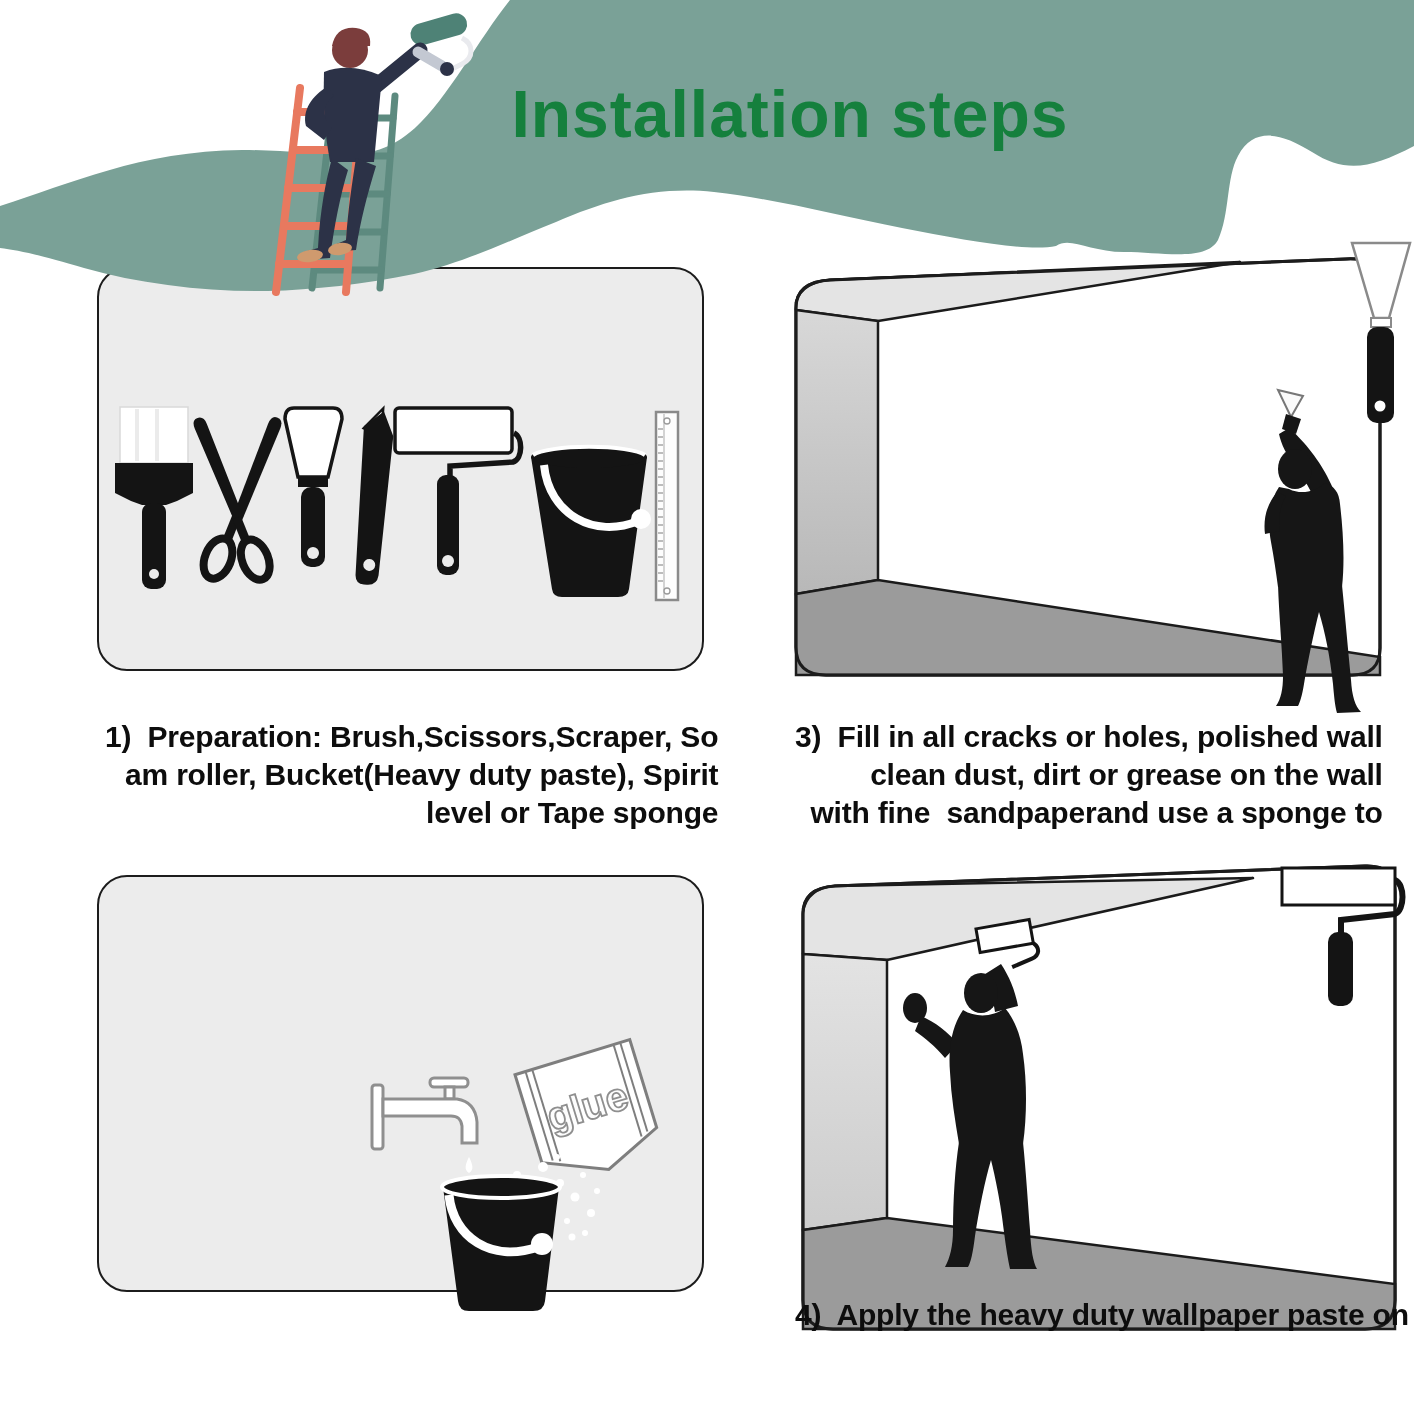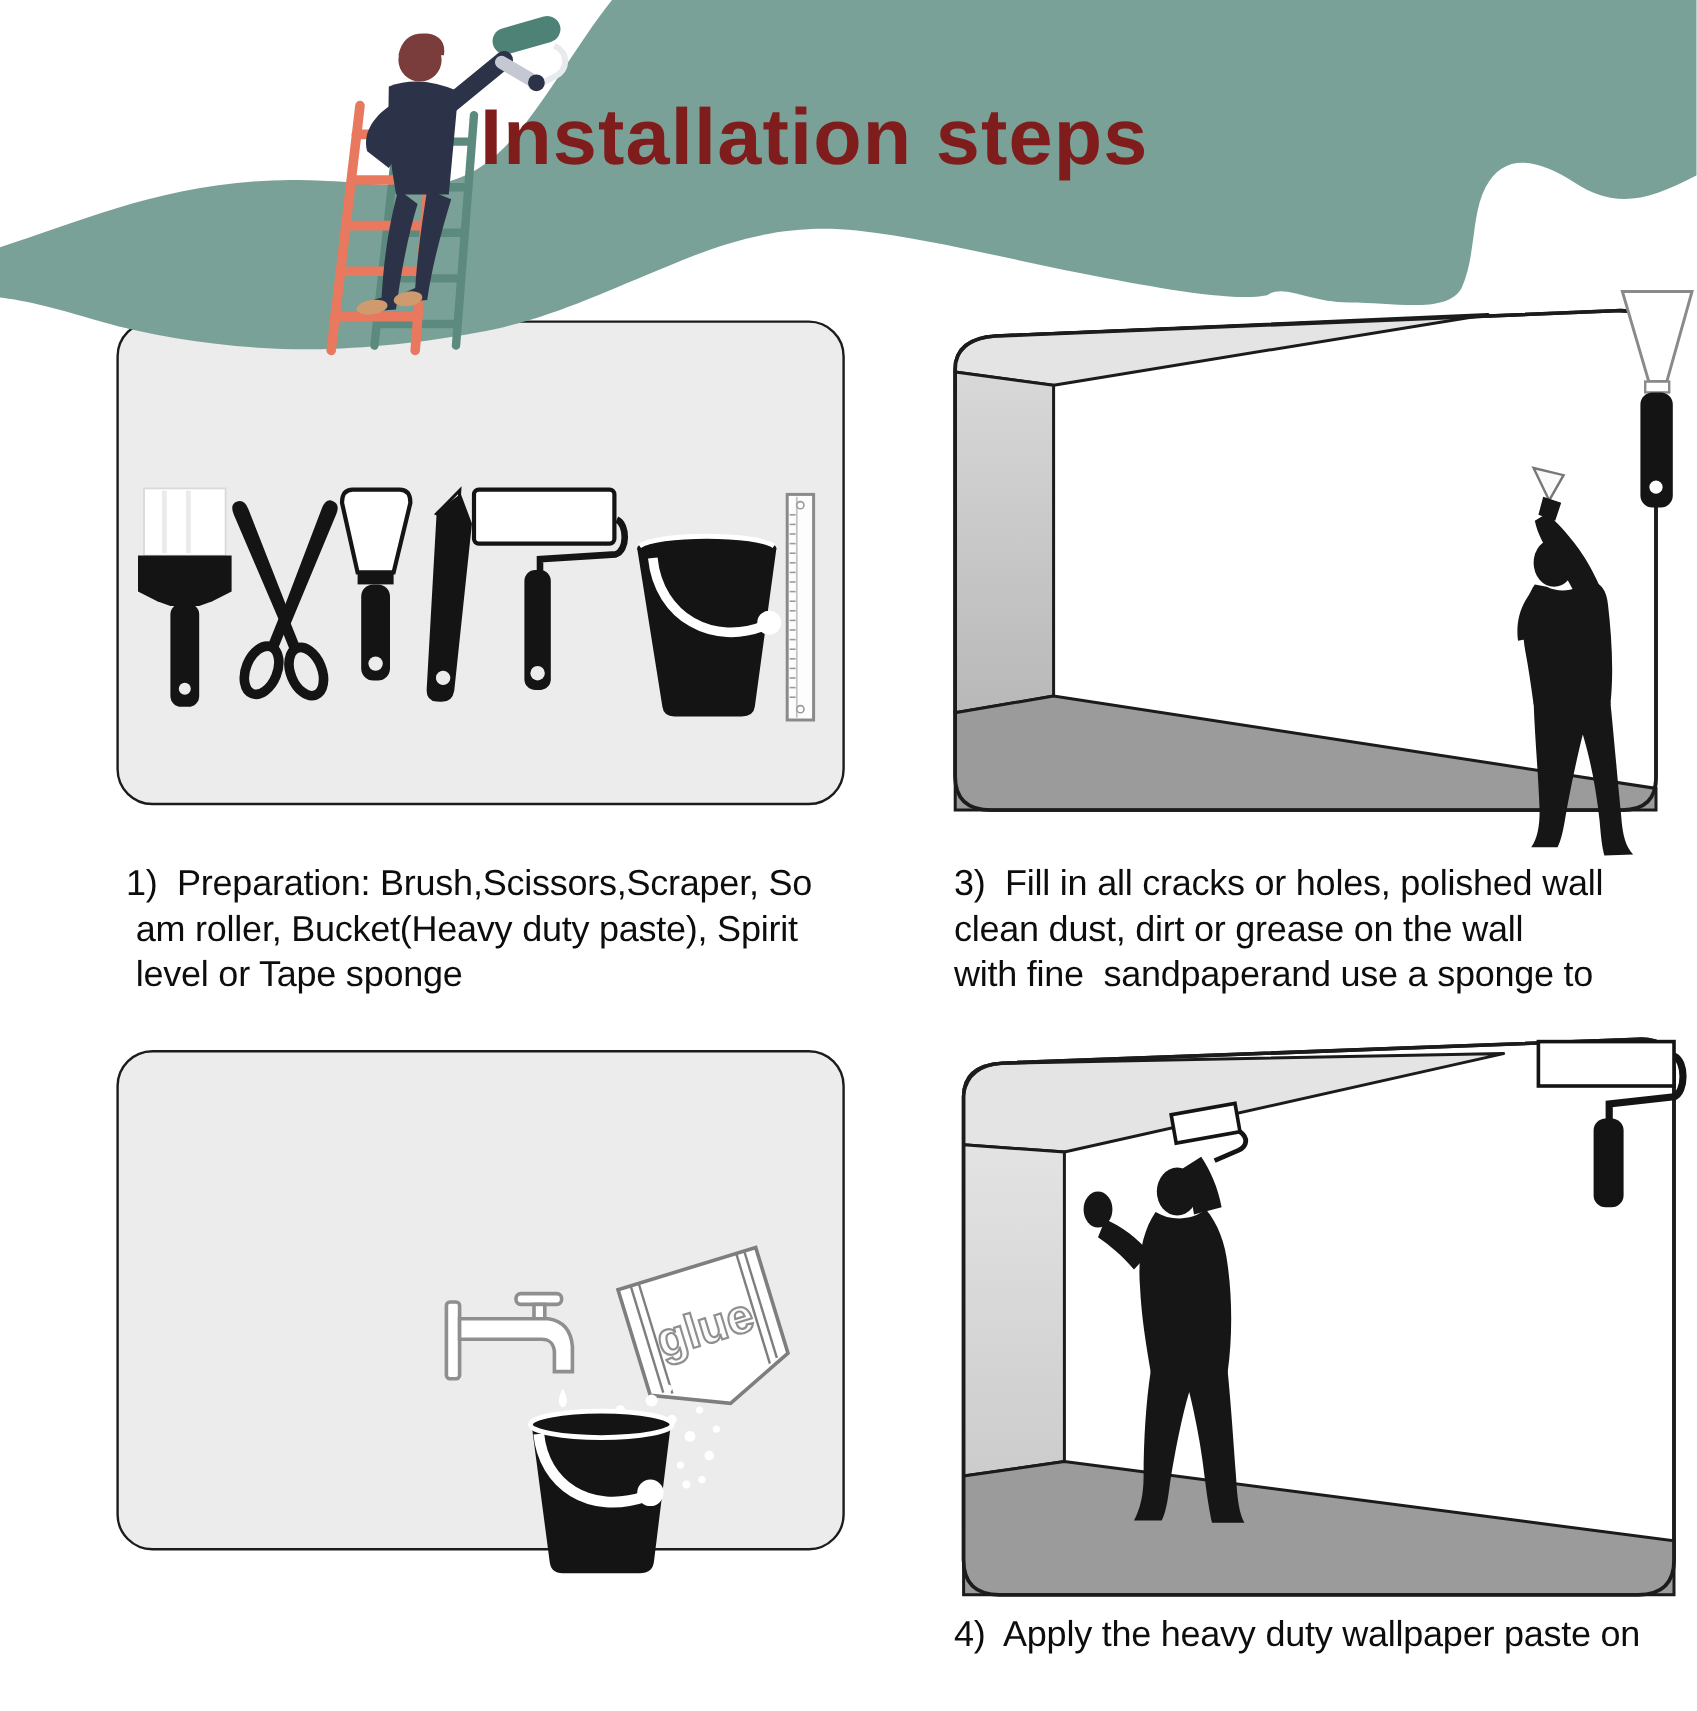--- a/index.html
+++ b/index.html
@@ -1,24 +1,24 @@
 <!DOCTYPE html>
 <html><head>
 <meta charset="utf-8">
 <style>
   html,body{margin:0;padding:0;background:#ffffff;}
   #stage{position:relative;width:1414px;height:1426px;background:#ffffff;overflow:hidden;
          font-family:"Liberation Sans",sans-serif;}
   .abs{position:absolute;}
   .panel-plain{position:absolute;background:#ececec;border:2.5px solid #1c1c1c;border-radius:30px;}
-  .cap{position:absolute;font-weight:400;font-size:30px;line-height:38px;color:#0d0d0d;
-       white-space:pre;letter-spacing:-0.2px;}
+  .cap{position:absolute;font-weight:700;font-size:30px;line-height:38px;color:#0d0d0d;
+       white-space:pre;letter-spacing:-0.2px;text-align:right;}
   .cap-line{white-space:pre;}
-  #title{position:absolute;left:400px;top:76px;width:780px;
-         font-weight:700;font-size:66px;letter-spacing:1px;color:#7f1d1d;}
+  #title{position:absolute;left:400px;top:76px;width:780px;text-align:center;
+         font-weight:700;font-size:66px;letter-spacing:1px;color:#15803d;}
   svg{display:block;overflow:visible;}
 </style>
 </head>
 <body>
 
 <div id="stage">
 
   <div class="panel-plain" style="left:97px;top:267px;width:603px;height:400px;"></div>
   <svg class="abs" style="left:97px;top:267px;" width="608" height="403" viewBox="0 0 608 403">
 
@@ -212,21 +212,21 @@
       <ellipse cx="120" cy="158" rx="12" ry="15"></ellipse>
       <path d="M 126 166 C 140 172 153 182 163 194 L 150 208 C 140 196 130 188 120 181 Z"></path>
       <path d="M 168 160 C 157 176 153 198 155 222 C 156 246 160 270 164 294 L 228 294 C 232 266 232 232 228 204 C 226 186 220 170 210 158 C 198 167 181 168 168 160 Z"></path>
       <path d="M 164 292 L 228 292 C 231 322 233 354 235 380 C 236 400 238 412 242 419 L 215 419 C 213 410 211 398 209 382 C 206 354 200 326 196 310 C 190 330 184 360 180 386 C 178 402 176 412 173 417 L 150 417 C 155 408 158 396 158 380 C 158 350 160 318 164 292 Z"></path>
     </g>
   </svg>
 
   <div class="cap" style="left:105px;top:718px;"><div class="cap-line">1)  Preparation: Brush,Scissors,Scraper, So</div><div class="cap-line"> am roller, Bucket(Heavy duty paste), Spirit</div><div class="cap-line"> level or Tape sponge</div></div>
   <div class="cap" style="left:795px;top:718px;"><div class="cap-line">3)  Fill in all cracks or holes, polished wall</div><div class="cap-line">clean dust, dirt or grease on the wall</div><div class="cap-line">with fine  sandpaperand use a sponge to</div></div>
   <div class="cap" style="left:105px;top:1344px;"></div>
-  <div class="cap" style="left:795px;top:1344px;"><div class="cap-line">4)  Apply the heavy duty wallpaper paste on</div></div>
+  <div class="cap" style="left:795px;top:1296px;"><div class="cap-line">4)  Apply the heavy duty wallpaper paste on</div></div>
 
   <svg class="abs" style="left:0;top:0;" width="1414" height="310" viewBox="0 0 1414 310">
     <path fill="#7aa197" d="
       M 0 206
       C 70 184 140 151 242 150
       C 330 150 368 170 415 128
       C 448 98 478 40 510 0
       L 1414 0
       L 1414 146
       C 1372 168 1346 174 1312 152

